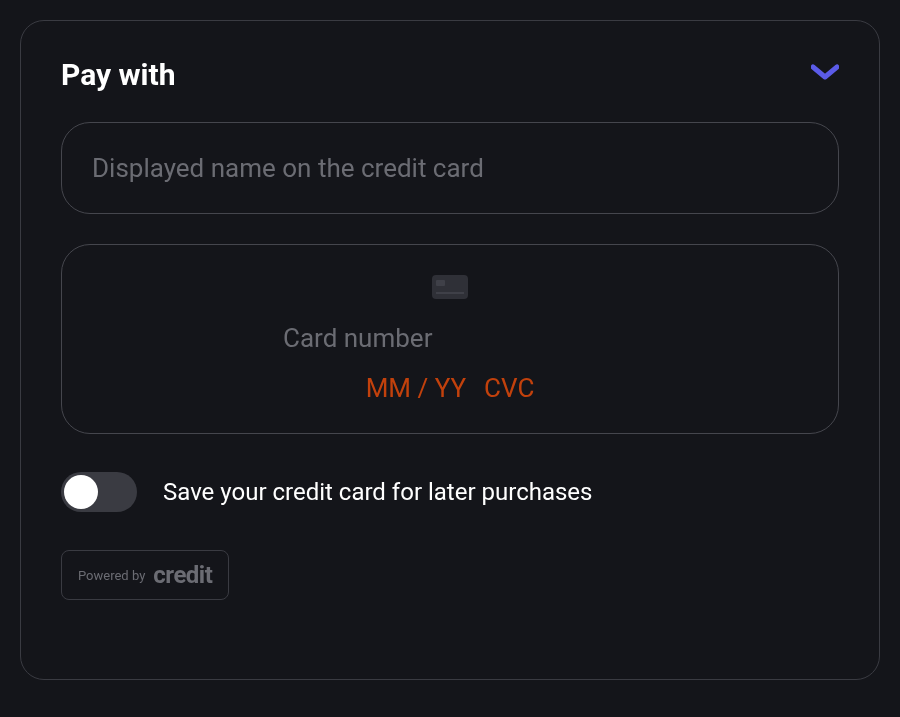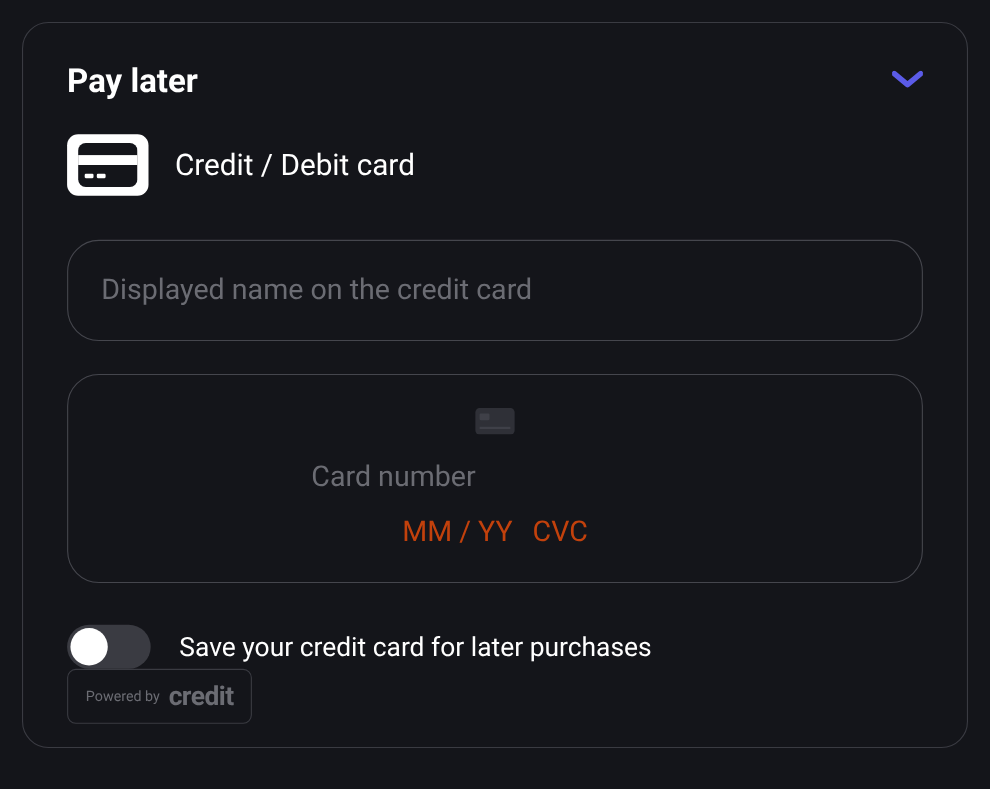--- a/index.html
+++ b/index.html
@@ -107,20 +107,21 @@
     .extra-placeholder {
       color: #c2410c;
       font-size: 26px;
       white-space: nowrap;
     }
     .toggle-row {
       display: flex;
       align-items: center;
       gap: 26px;
       margin-top: 38px;
+      margin-bottom: 38px;
     }
     .toggle {
       width: 76px;
       height: 40px;
       background: #3a3b42;
       border-radius: 20px;
       position: relative;
       cursor: pointer;
     }
     .toggle-knob {
@@ -152,39 +153,28 @@
       font-size: 24px;
       font-weight: 700;
       letter-spacing: -0.5px;
     }
   </style>
 </head>
 <body>
 
 <div class="payment-card">
   <div class="header-row">
-    <div class="title">Pay later</div>
+    <div class="title">Pay with</div>
     <div class="chevron">
       <svg width="28" height="18" viewBox="0 0 28 18">
         <path d="M2 3 L14 13 L26 3" stroke="#5b5be8" stroke-width="5" fill="none" stroke-linecap="round" stroke-linejoin="round"></path>
       </svg>
     </div>
   </div>
 
-  <div class="method-row">
-    <div class="card-icon-box">
-      <svg class="card-icon-inner" viewBox="0 0 54 40">
-        <rect x="0" y="0" width="54" height="40" rx="7" fill="#14151a"></rect>
-        <rect x="0" y="11" width="54" height="9" fill="#ffffff"></rect>
-        <rect x="6" y="28" width="8" height="4" rx="1" fill="#ffffff"></rect>
-        <rect x="17" y="28" width="8" height="4" rx="1" fill="#ffffff"></rect>
-      </svg>
-    </div>
-    <div class="method-label">Credit / Debit card</div>
-  </div>
 
   <div class="input-box">
     <input type="text" class="name-input" placeholder="Displayed name on the credit card" style="">
   </div>
 
   <div class="input-box">
     <div class="card-number-row">
       <div>
         <svg class="mini-card-icon" viewBox="0 0 36 24">
           <rect x="0" y="0" width="36" height="24" rx="4" fill="#2f3037"></rect>

